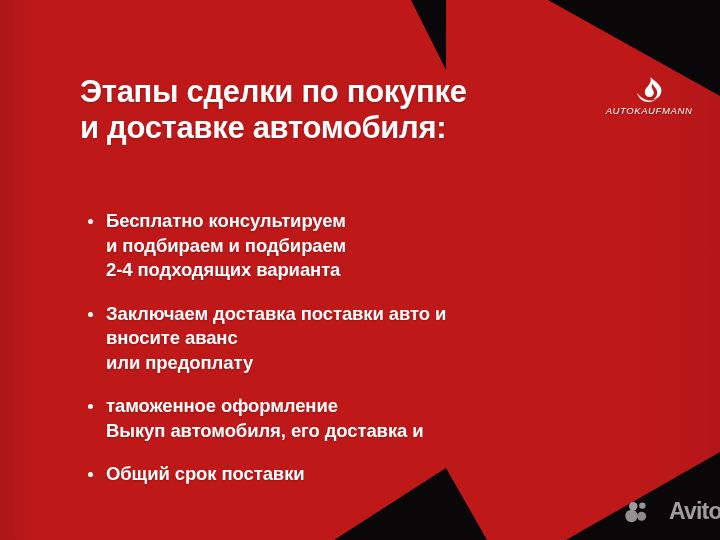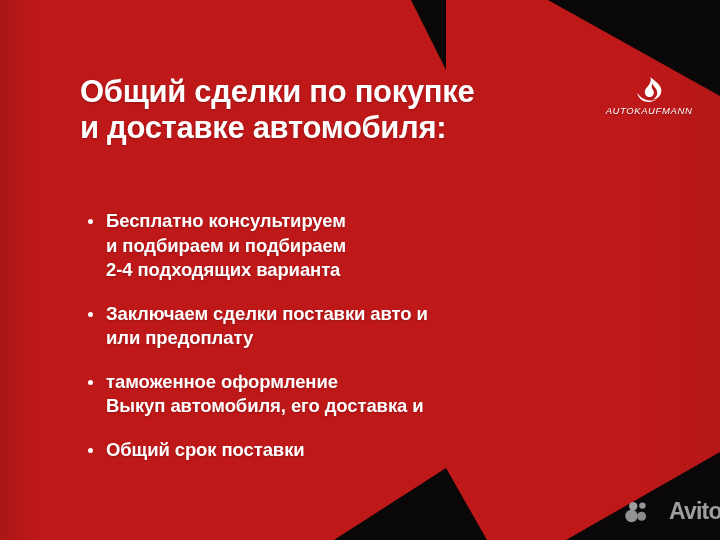--- a/index.html
+++ b/index.html
@@ -141,21 +141,21 @@
 <body>
 
 <div id="canvas">
 
   <div class="bg-layer">
     <div class="red-shape"></div>
     <div class="red-vignette"></div>
   </div>
 
   <div class="title-block">
-    <div class="title-line">Общий сделки по покупке</div>
+    <div class="title-line">Этапы сделки по покупке</div>
     <div class="title-line">и доставке автомобиля:</div>
   </div>
 
   <div class="brand">
     <svg class="brand-mark" width="30" height="28" viewBox="0 0 30 28" aria-hidden="true">
       <path d="M16.4 1.2c.9 3.3.1 5.6-1.6 7.8-1.5 2-3.3 3.6-3.9 6.1-.5 2.2.4 4.3 2.3 5.4 1.9 1.1 4.2.7 5.6-.9 1-1.2 1.3-2.8.8-4.3-.4-1.3-1.3-2.2-1.7-3.5-.5-1.6-.1-3 .9-4.2.2 1.6.9 2.6 1.9 3.6 1.6 1.6 2.6 3.5 2.5 5.8-.1 2.4-1.3 4.3-3.2 5.7-.2.2-.5.3-.7.5 2.7-.3 5-1.5 6.6-3.8 1.9-2.7 2-6.2.3-9-1-1.6-2.4-2.8-3.7-4.1-2-1.9-3.8-3.6-6.1-5.1z" fill="#ffffff"></path>
       <path d="M3.2 16.9c.9 4.3 4.2 7.6 8.4 8.7 4.3 1.1 8.6-.2 11.6-3.1-2.7 1.7-5.6 2.4-8.8 1.9-4.6-.7-8.3-3.8-11.2-7.5z" fill="#ffffff"></path>
     </svg>
     <span class="brand-name">AUTOKAUFMANN</span>
   </div>
@@ -164,21 +164,22 @@
 
     <div class="bullet-item">
       <span class="bullet-dot"></span>
       <div class="bullet-line">Бесплатно консультируем</div>
       <div class="bullet-line">и подбираем и подбираем</div>
       <div class="bullet-line">2-4 подходящих варианта</div>
     </div>
 
     <div class="bullet-item">
       <span class="bullet-dot"></span>
-      <div class="bullet-line">Заключаем сделки поставки авто и</div>
+      <div class="bullet-line">Заключаем доставка поставки авто и</div>
+      <div class="bullet-line">вносите аванс</div>
       <div class="bullet-line">или предоплату</div>
     </div>
 
     <div class="bullet-item">
       <span class="bullet-dot"></span>
       <div class="bullet-line">таможенное оформление</div>
       <div class="bullet-line">Выкуп автомобиля, его доставка и</div>
     </div>
 
     <div class="bullet-item">

